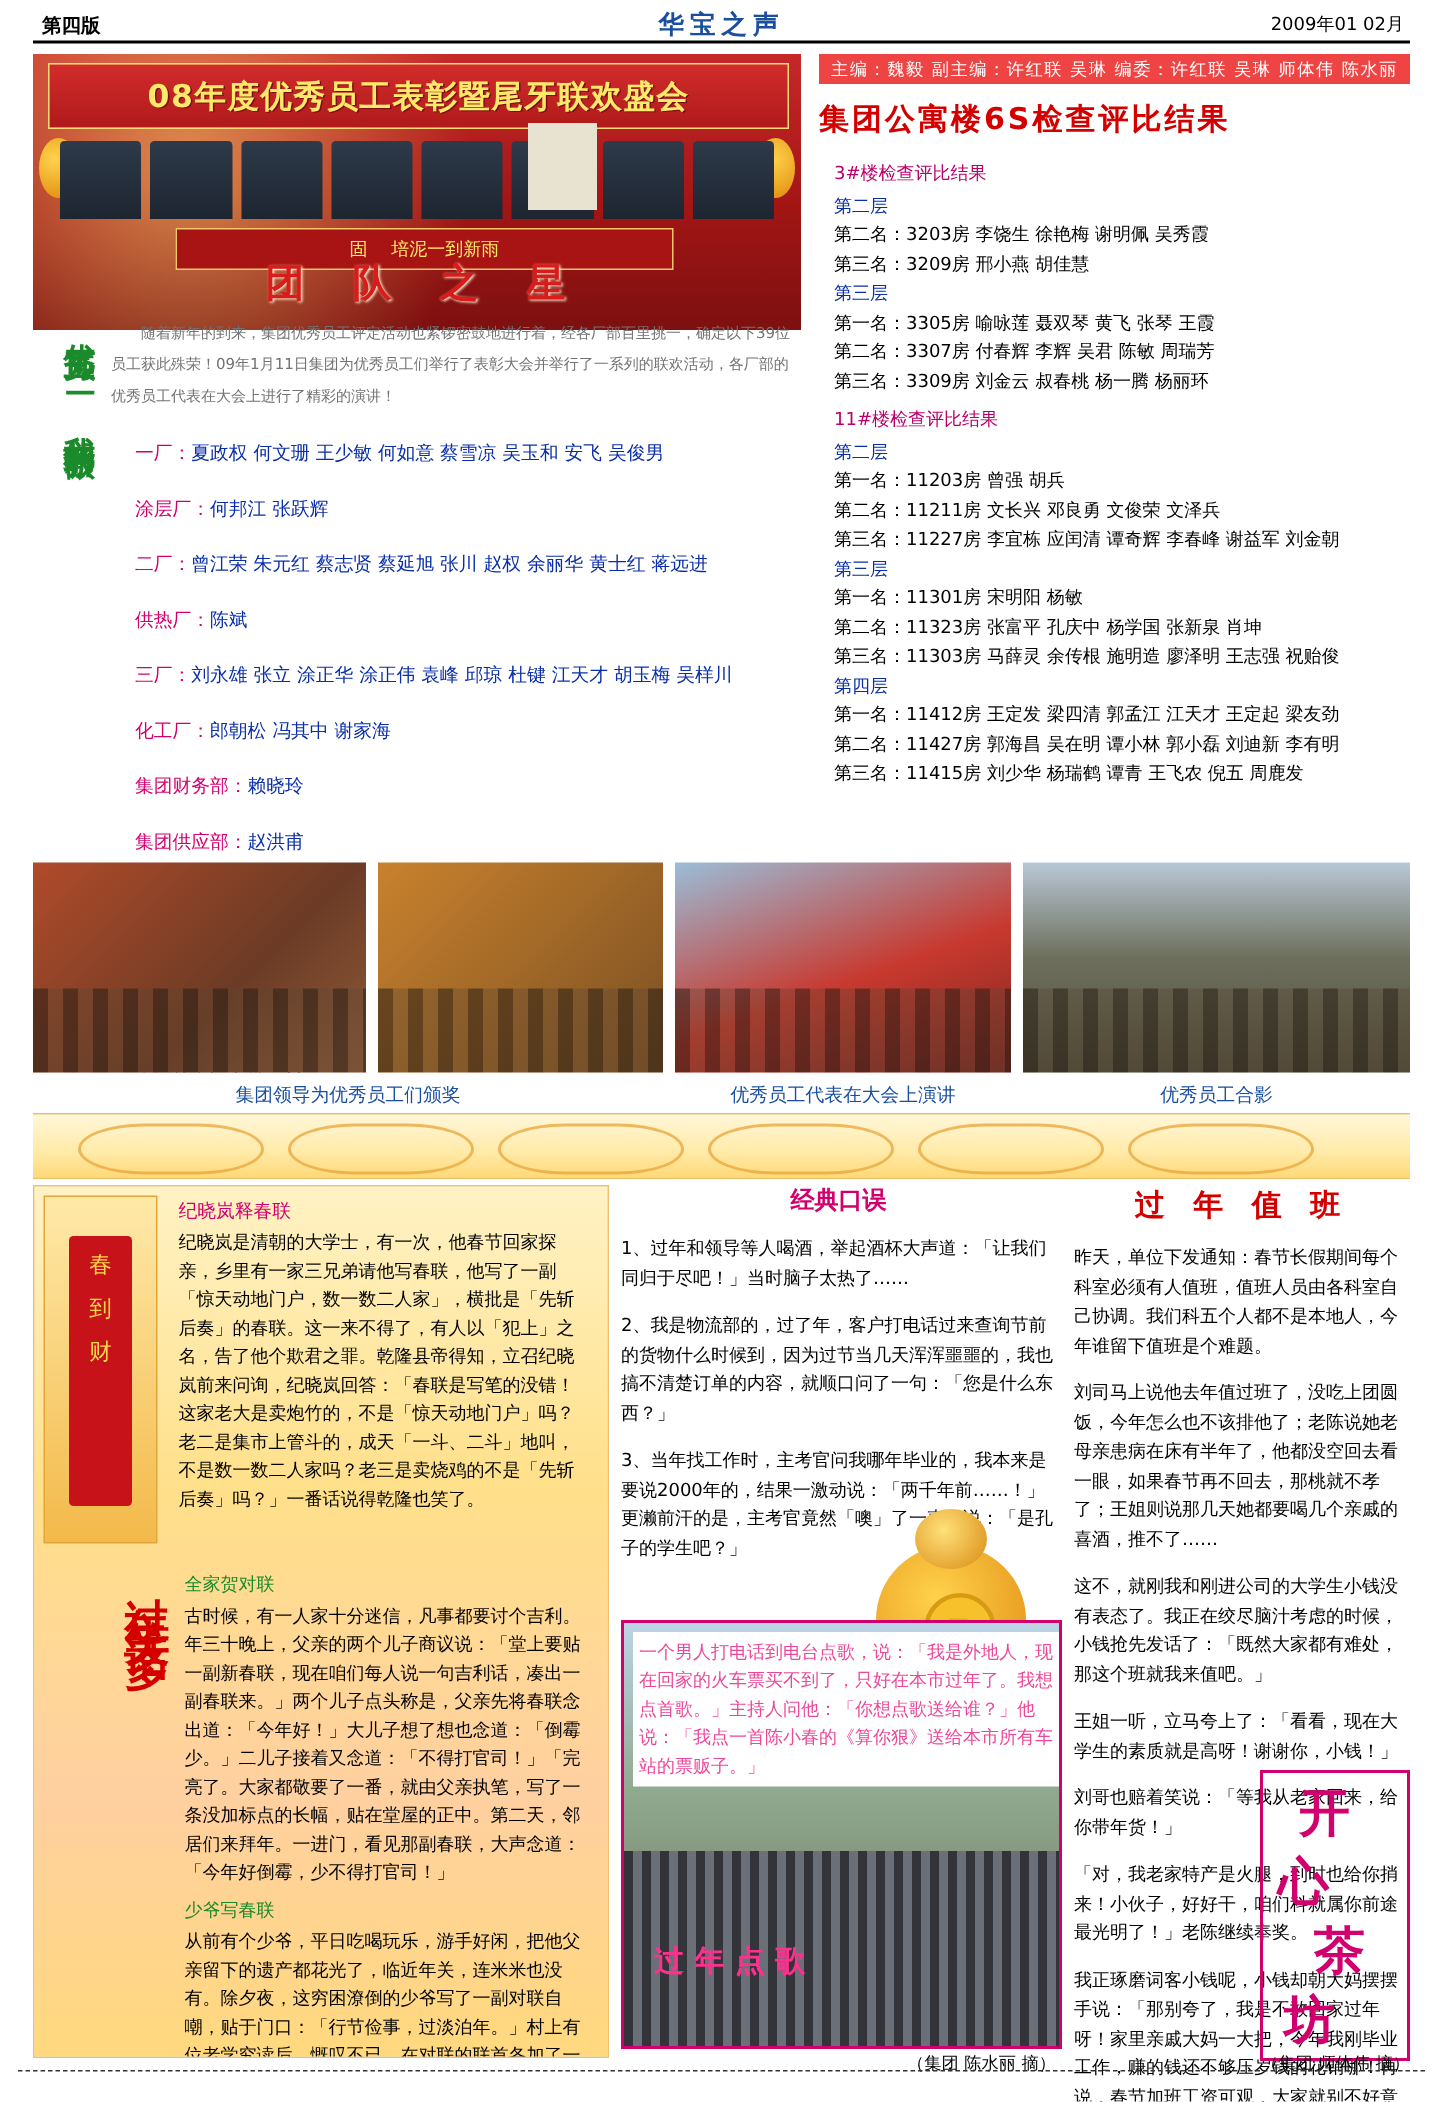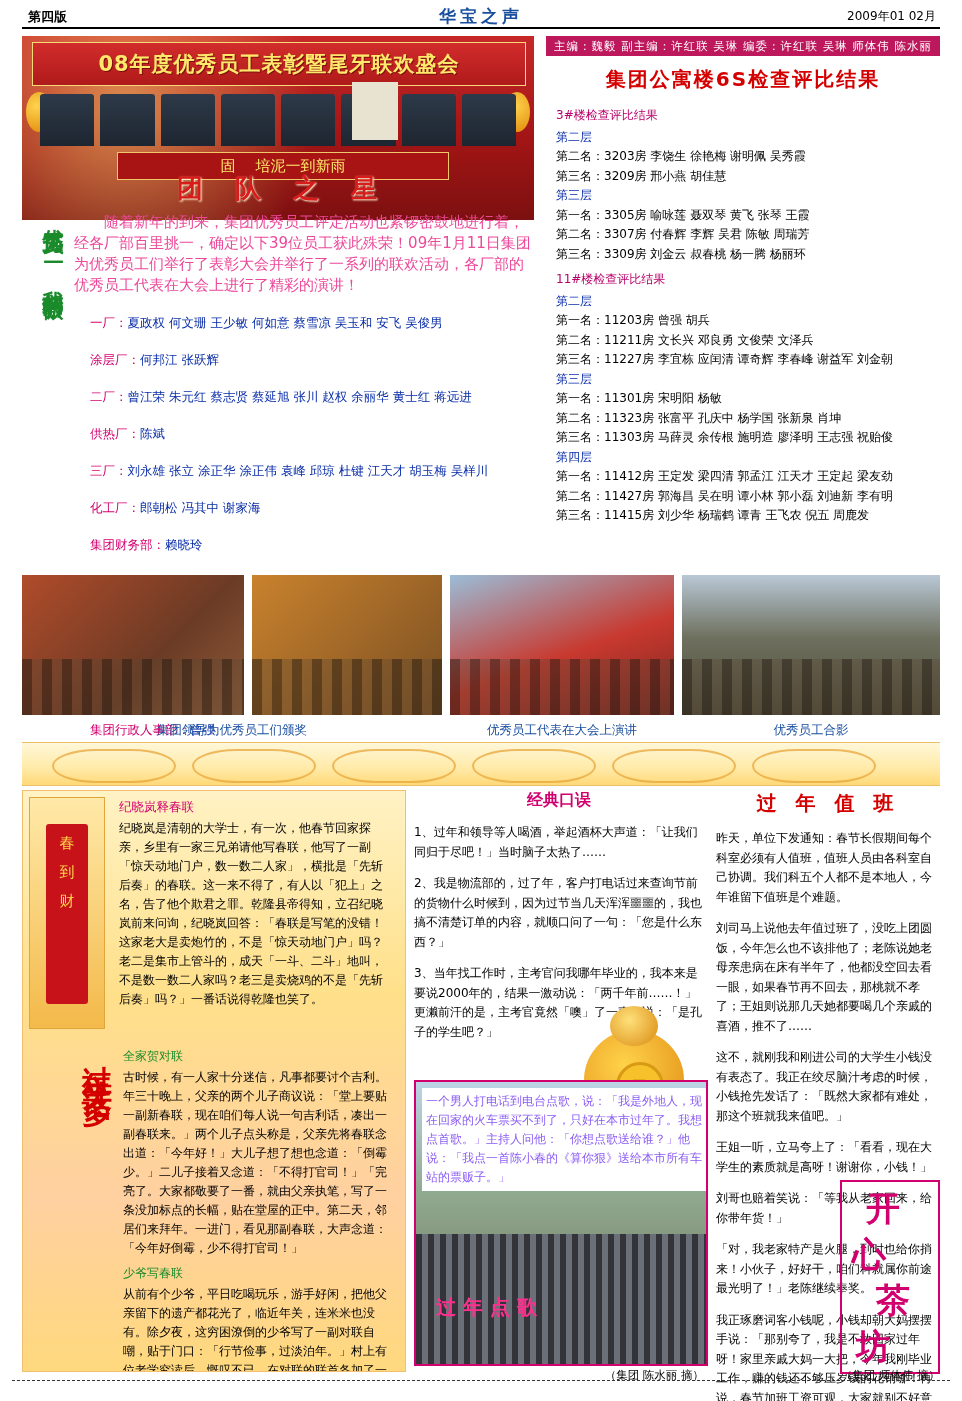--- a/index.html
+++ b/index.html
@@ -32,21 +32,21 @@
     position:absolute;left:10px;top:6px;width:492px;height:42px;
     background:linear-gradient(#d22c2c,#b01a1a);
     border:1px solid #f6d97a;
     color:#ffe96a;font-size:21px;font-weight:bold;letter-spacing:1px;
     display:flex;align-items:center;justify-content:center;
     text-shadow:1px 1px 0 #7a0d0d;
   }
   .ph-main .sub{
     position:absolute;left:95px;top:116px;width:330px;height:26px;
     background:#a81414;border:1px solid #f0c76a;color:#ffe96a;
-    font-size:15px;display:flex;align-items:center;justify-content:center;
+    font-size:12px;display:flex;align-items:center;justify-content:center;
   }
   .ph-main .row{position:absolute;left:18px;top:58px;width:476px;height:52px;display:flex;gap:6px;}
   .ph-main .row i{flex:1;background:linear-gradient(#2e3a4a,#1d2530);border-radius:3px 3px 0 0;}
   .ph-main .lamp{position:absolute;width:26px;height:40px;background:radial-gradient(circle at 40% 35%,#ffd34e,#e08b0b);border-radius:50%;}
   .ph-main .l1{left:4px;top:56px;}
   .ph-main .l2{right:4px;top:56px;}
   .ph-main .podium{position:absolute;left:330px;top:46px;width:46px;height:58px;background:#e8e2d0;}
 
   .team-star{
     position:absolute;left:22px;top:168px;width:512px;height:40px;
@@ -59,36 +59,36 @@
   .vert-title{
     position:absolute;left:22px;top:212px;width:44px;height:350px;
     color:#1a8a2a;font-size:21px;font-weight:bold;line-height:26px;
     writing-mode:vertical-rl;text-orientation:upright;letter-spacing:2px;
     font-family:"DejaVu Serif","Liberation Serif",serif;
   }
 
   
   .left-article{position:absolute;left:74px;top:212px;width:458px;}
   .left-article p.lead{
-    margin:0 0 8px 0;font-size:15px;line-height:21px;text-indent:2em;color:#ec4899;
+    margin:0 0 8px 0;font-size:10px;line-height:21px;text-indent:2em;color:#737373;
   }
   .unit-block{font-size:12.5px;line-height:21px;}
   .unit-block .lab{color:#d2006e;}
   .unit-block .nm{color:#0a2ea8;}
   .unit-row{margin:16px;padding:0;}
 
   
   .rt-head{
     position:absolute;left:546px;top:36px;width:394px;height:20px;
-    background:#be185d;color:#fff;font-size:11.5px;
+    background:#ef4444;color:#fff;font-size:11.5px;
     display:flex;align-items:center;justify-content:center;letter-spacing:1px;
   }
   .rt-title{
     position:absolute;left:546px;top:66px;width:394px;
-    text-align:center;font-size:20px;font-weight:bold;color:#d40000;letter-spacing:2px;
+    text-align:left;font-size:20px;font-weight:bold;color:#d40000;letter-spacing:2px;
   }
   .rt-body{position:absolute;left:556px;top:100px;width:384px;font-size:12px;line-height:19.5px;}
   .rt-sec{color:#b8006a;font-weight:normal;margin:6px 0 2px 0;}
   .rt-flr{color:#0a2ea8;}
   .rt-line{color:#000;}
 
   
   .strip{position:absolute;top:575px;height:140px;}
   .s1{left:22px;width:222px;background:linear-gradient(135deg,#b04b2a,#6c3b25 60%,#8d5c3a);}
   .s2{left:252px;width:190px;background:linear-gradient(135deg,#c9822d,#7a4f23);}
@@ -128,21 +128,21 @@
   .b2-text{font-size:12px;line-height:19.5px;}
   .b2-ox{position:absolute;left:160px;top:210px;width:120px;height:150px;}
   .ox-body{position:absolute;left:10px;top:30px;width:100px;height:100px;border-radius:50%;
     background:radial-gradient(circle at 40% 35%,#ffd24a,#e08a12);}
   .ox-head{position:absolute;left:36px;top:6px;width:48px;height:40px;border-radius:50%;
     background:radial-gradient(circle at 40% 35%,#ffe07a,#d98a10);}
   .coin{position:absolute;left:42px;top:62px;width:42px;height:42px;border-radius:50%;background:#f6c12b;border:3px solid #d89a12;}
   .coin:after{content:"";position:absolute;left:14px;top:14px;width:12px;height:12px;background:#e8a817;}
   .b2-photo{position:absolute;left:414px;top:1080px;width:290px;height:282px;
     border:2px solid #d2006e;background:linear-gradient(#bcd4e6,#8fa98f 40%,#6d6a55);overflow:hidden;}
-  .b2-photo .caption-top{position:absolute;left:6px;top:6px;width:276px;font-size:12px;line-height:19px;color:#8b5cf6;background:#fff;padding:4px;}
+  .b2-photo .caption-top{position:absolute;left:6px;top:6px;width:276px;font-size:12px;line-height:19px;color:#ec4899;background:#fff;padding:4px;}
   .b2-photo .crowd{position:absolute;left:0;bottom:0;width:100%;height:130px;
     background:repeating-linear-gradient(90deg,#33343a 0 6px,#6b6f78 6px 12px);}
   .b2-photo .pinkline{position:absolute;left:20px;bottom:40px;width:250px;height:30px;color:#ff2f8e;font-size:20px;font-weight:bold;}
   .b2-byline{position:absolute;left:414px;top:1368px;width:290px;text-align:right;font-size:11.5px;}
 
   .b3{left:716px;width:224px;}
   .b3-title{text-align:center;font-size:20px;font-weight:bold;color:#d40000;letter-spacing:6px;margin:0 0 8px 0;}
   .b3-text{font-size:12px;line-height:19.5px;}
   .b3-stamp{position:absolute;left:840px;top:1180px;width:96px;height:190px;border:2px solid #d2006e;}
   .b3-stamp span{position:absolute;left:18px;color:#d2006e;font-size:34px;font-weight:bold;font-family:"DejaVu Serif","Liberation Serif",serif;}

